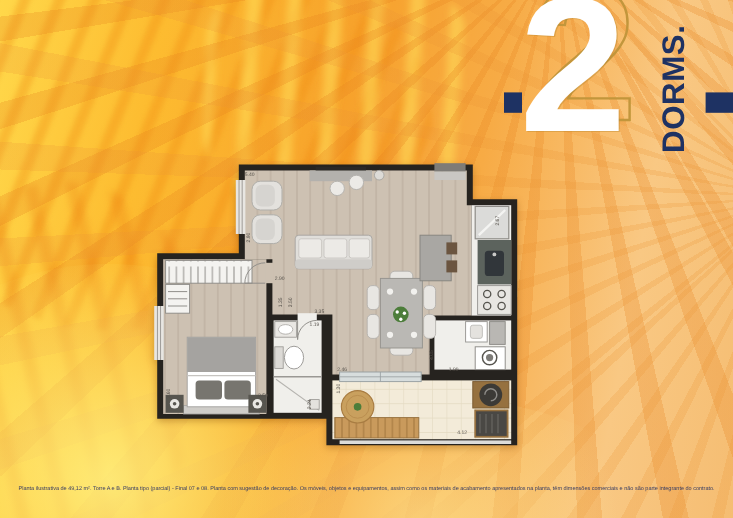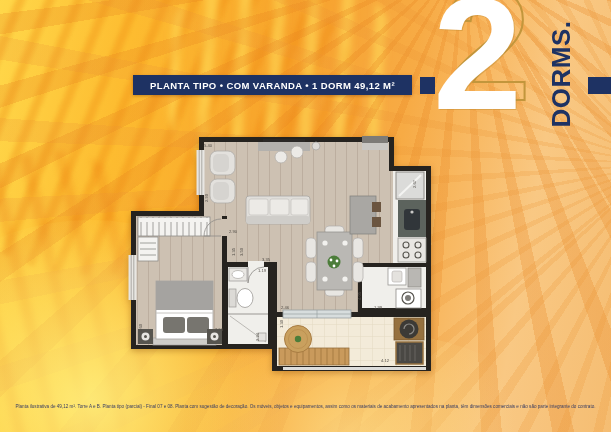--- a/index.html
+++ b/index.html
@@ -43,23 +43,20 @@
 
 <div class="stage">
   <div class="layer palm-left"></div>
   <div class="layer palm-left2"></div>
   <div class="layer slats-mid"></div>
   <div class="layer frond-tr"></div>
   <div class="layer frond-r"></div>
   <div class="layer glow-bl"></div>
   <div class="layer glow-bc"></div>
 
-  <div class="banner">
-    <span>PLANTA TIPO  •  COM VARANDA • 1 DORM 49,12 M²</span>
-  </div>
 
   <div class="big2">
     <span class="outline">2</span>
     <span class="fill">2</span>
   </div>
   <div class="dorms">DORMS.</div>
   <div class="dash dash-l"></div>
   <div class="dash dash-r"></div>
 
   <svg class="plan" width="312" height="245" viewBox="125 132 312 245">

